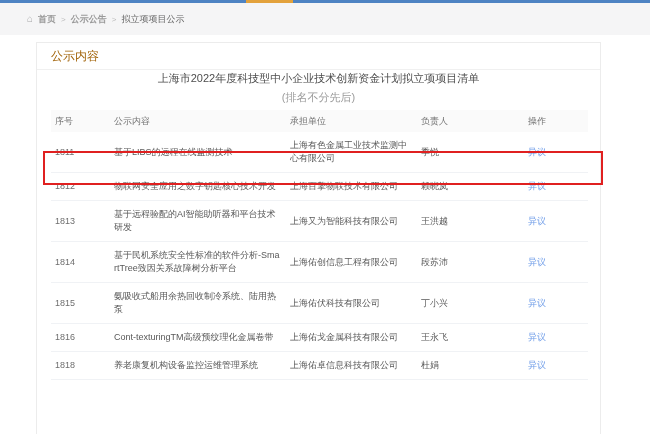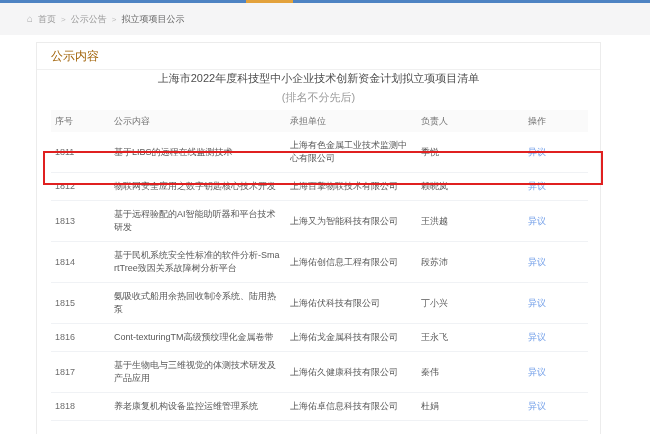--- a/index.html
+++ b/index.html
@@ -8,21 +8,21 @@
 
   
   .topbar { position:relative; height:3px; background:#4e83c3; }
   .topbar .accent { position:absolute; left:246px; top:0; width:47px; height:3px; background:#e3a23c; }
 
   
   .crumbbar { height:32px; background:#f5f5f6; display:flex; align-items:center; padding-left:27px; }
   .crumb { font-size:9px; color:#9a9a9a; display:flex; align-items:center; gap:5px; }
   .crumb .home-ic { font-size:10px; color:#aaa; line-height:1; }
   .crumb .sep { color:#bbb; font-size:8px; }
-  .crumb .link { color:#9a9a9a; cursor:pointer; }
+  .crumb .link { color:#9a9a9a; cursor:pointer;font-weight:bold; }
   .crumb .current { color:#666;text-align:center; }
 
   
   .card { position:absolute; left:36px; top:42px; width:565px; height:500px;
     background:#fff; border:1px solid #ececec; }
   .card-hd { height:27px; line-height:27px; padding-left:14px; font-size:12px; color:#a16207;
     border-bottom:1px solid #f0f0f0; }
   .card-bd { padding:0 14px; }
 
   .title { text-align:center; font-size:11px; color:#4d4d4d; line-height:16px; }
@@ -131,29 +131,20 @@
           <tr>
     <td>1816</td>
     <td>Cont-texturingTM高级预纹理化金属卷带</td>
     <td>上海佑戈金属科技有限公司</td>
     <td>王永飞</td>
     <td>
       <a class="dispute">异议</a>
     </td>
   </tr>
           <tr>
-    <td>1817</td>
-    <td>基于生物电与三维视觉的体测技术研发及产品应用</td>
-    <td>上海佑久健康科技有限公司</td>
-    <td>秦伟</td>
-    <td>
-      <a class="dispute">异议</a>
-    </td>
-  </tr>
-          <tr>
     <td>1818</td>
     <td>养老康复机构设备监控运维管理系统</td>
     <td>上海佑卓信息科技有限公司</td>
     <td>杜娟</td>
     <td>
       <a class="dispute">异议</a>
     </td>
   </tr>
         </tbody>
     </table>

